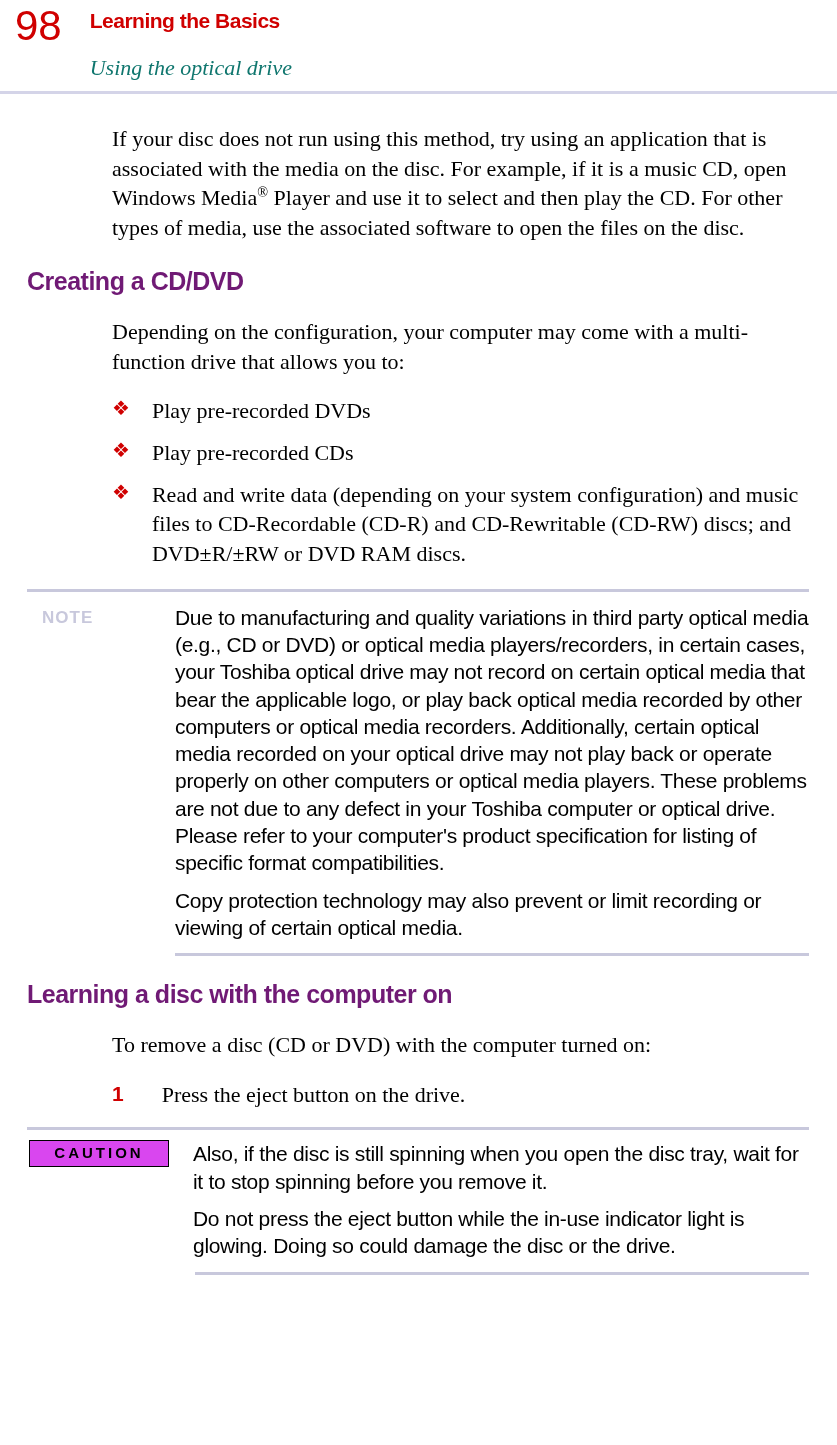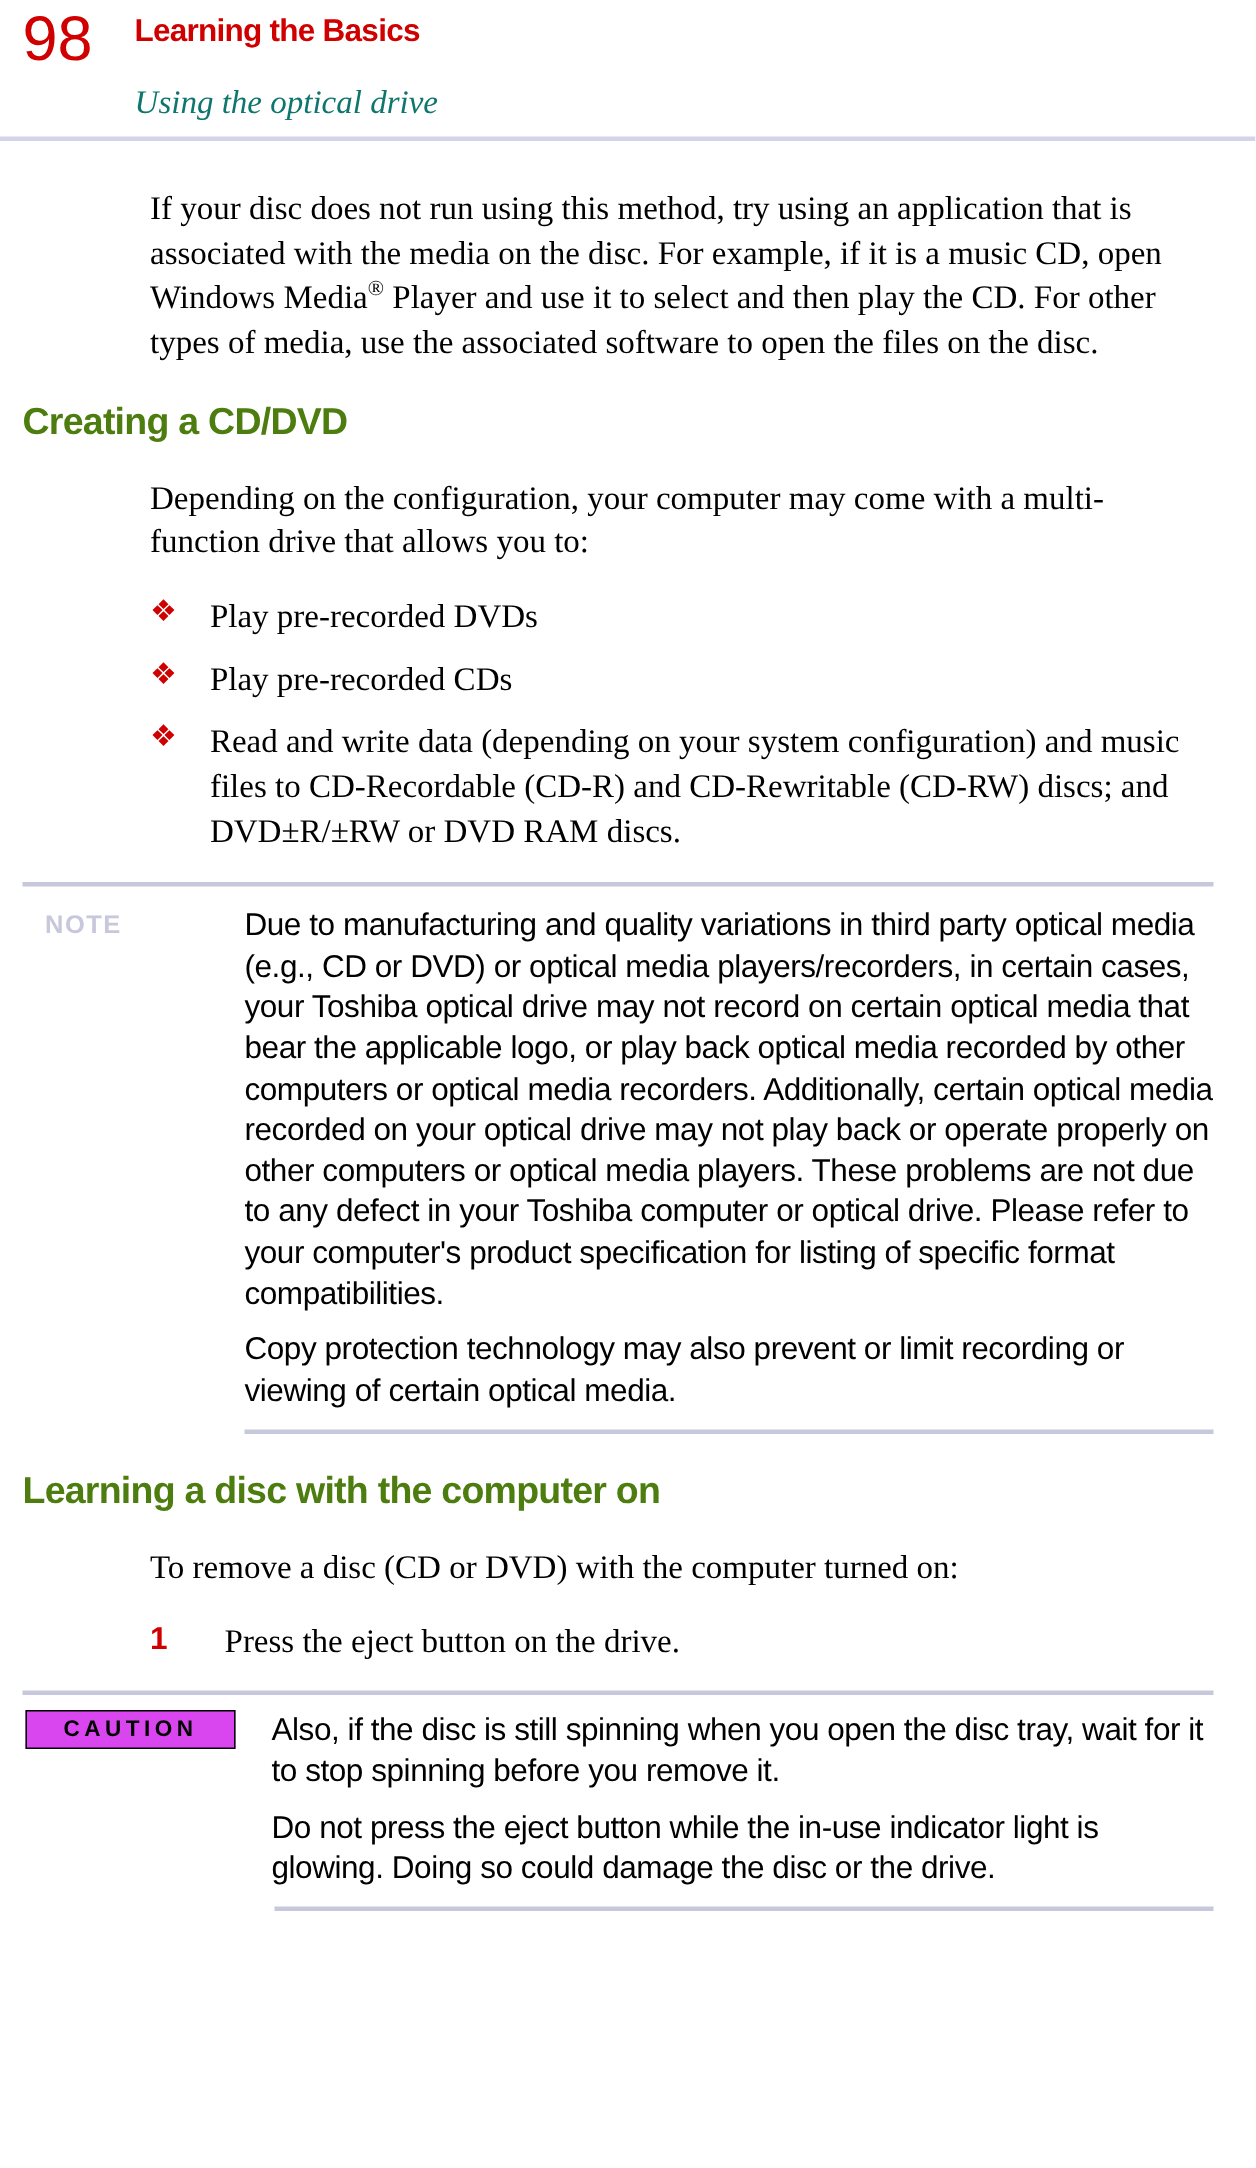--- a/index.html
+++ b/index.html
@@ -42,30 +42,31 @@
     }
     .section-title {
       font-family: Georgia, 'Times New Roman', serif;
       font-size: 22px;
       font-style: italic;
       color: #0f766e;
       margin-top: 18px;
     }
     .content {
       padding: 30px 28px 0 15px;
+      margin-left: 12px;
     }
     .para {
       margin-left: 85px;
       margin-bottom: 20px;
     }
     .heading-2 {
       font-family: Arial, Helvetica, sans-serif;
       font-size: 25px;
       font-weight: bold;
-      color: #4d7c0f;
+      color: #701a75;
       letter-spacing: -0.5px;
       margin: 22px 0 18px 0;
     }
     .bullet-list {
       margin-left: 85px;
       list-style: none;
     }
     .bullet-item {
       display: flex;
       align-items: flex-start;

